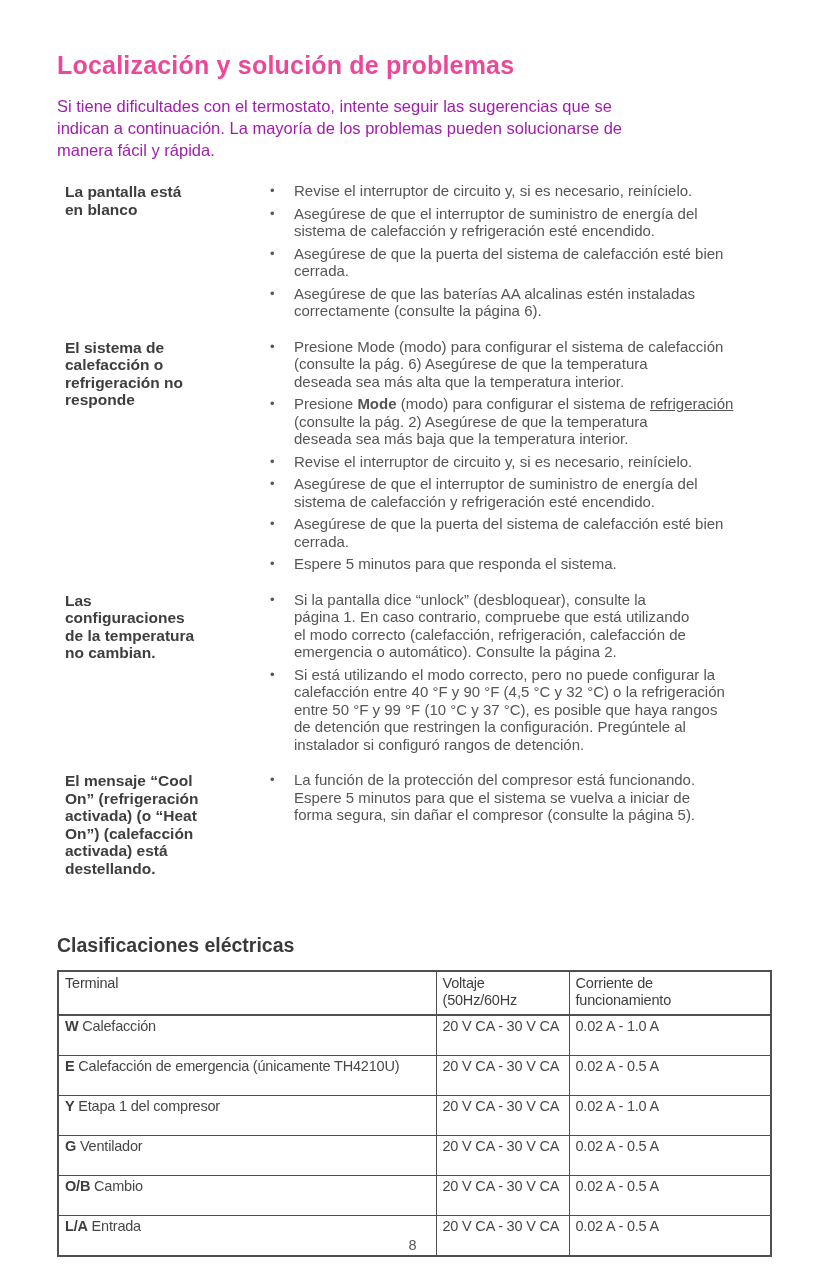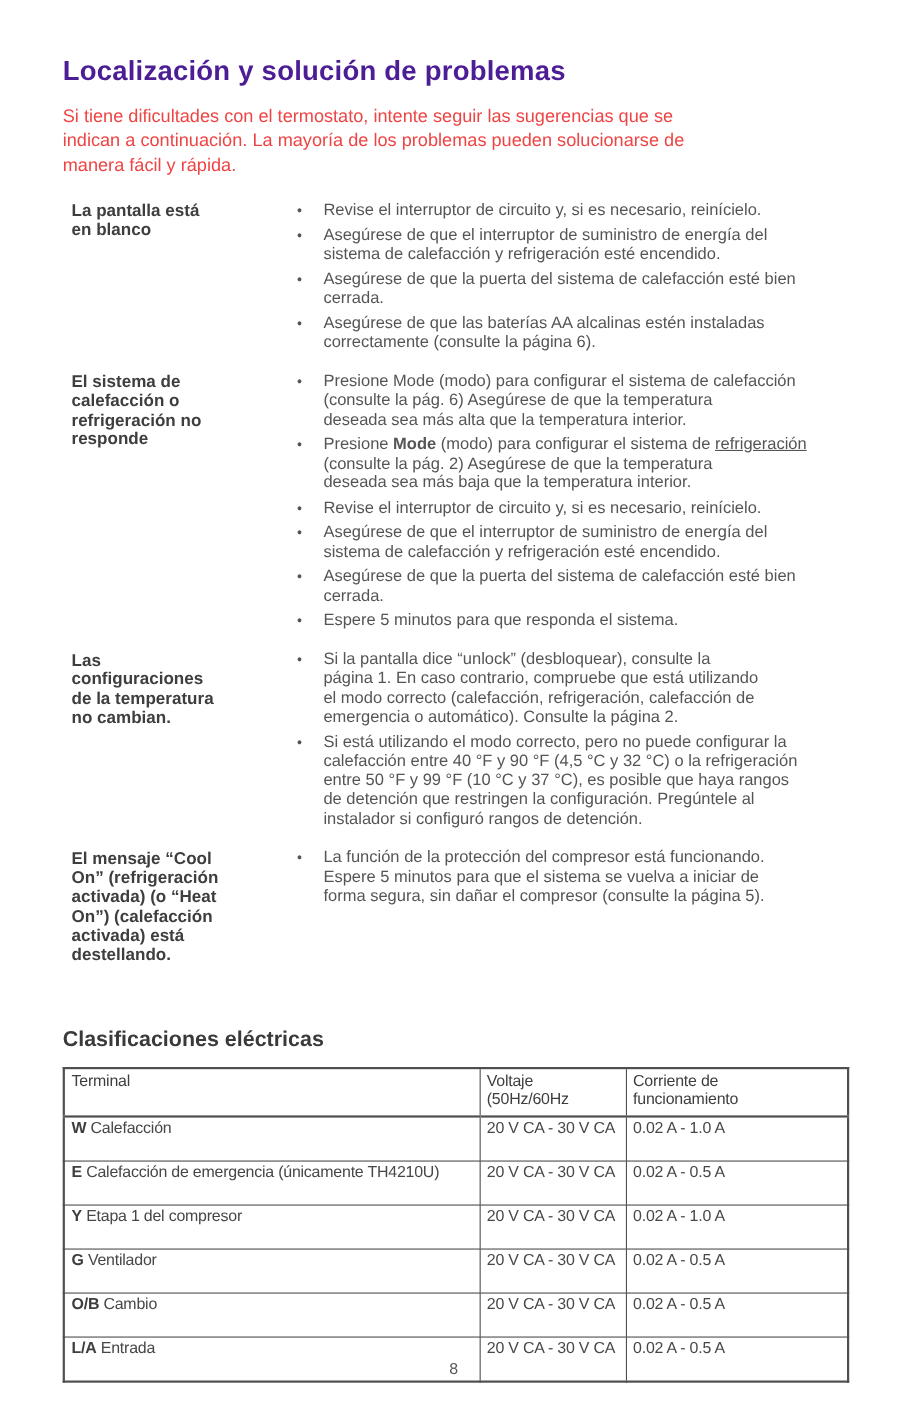--- a/index.html
+++ b/index.html
@@ -4,24 +4,24 @@
 <style>
   html,body { margin:0; padding:0; background:#ffffff; }
   .page {
     position:relative; width:825px; height:1275px; background:#ffffff;
     font-family:"Liberation Sans","DejaVu Sans",sans-serif; overflow:hidden;
   }
   .content { padding:50px 53px 0 57px; }
 
   .title {
     margin:0 0 15px 0; font-size:25px; line-height:30px; font-weight:700;
-    color:#4c1d95; letter-spacing:0.2px;
+    color:#ec4899; letter-spacing:0.2px;
   }
   .intro {
-    margin:0 0 21px 0; font-size:16.5px; line-height:22px; color:#ef4444;
+    margin:0 0 21px 0; font-size:16.5px; line-height:22px; color:#a21caf;
     white-space:pre-line;
   }
 
   .ts { margin-left:8px; }
   .ts-row { display:flex; margin-bottom:13px;gap:22px; }
   .ts-label {
     flex:none; width:180px; font-size:15.5px; line-height:17.5px;
     font-weight:700; color:#3e3e40; white-space:pre-line; padding-top:1px;
   }
   .ts-bullets { flex:1; }

